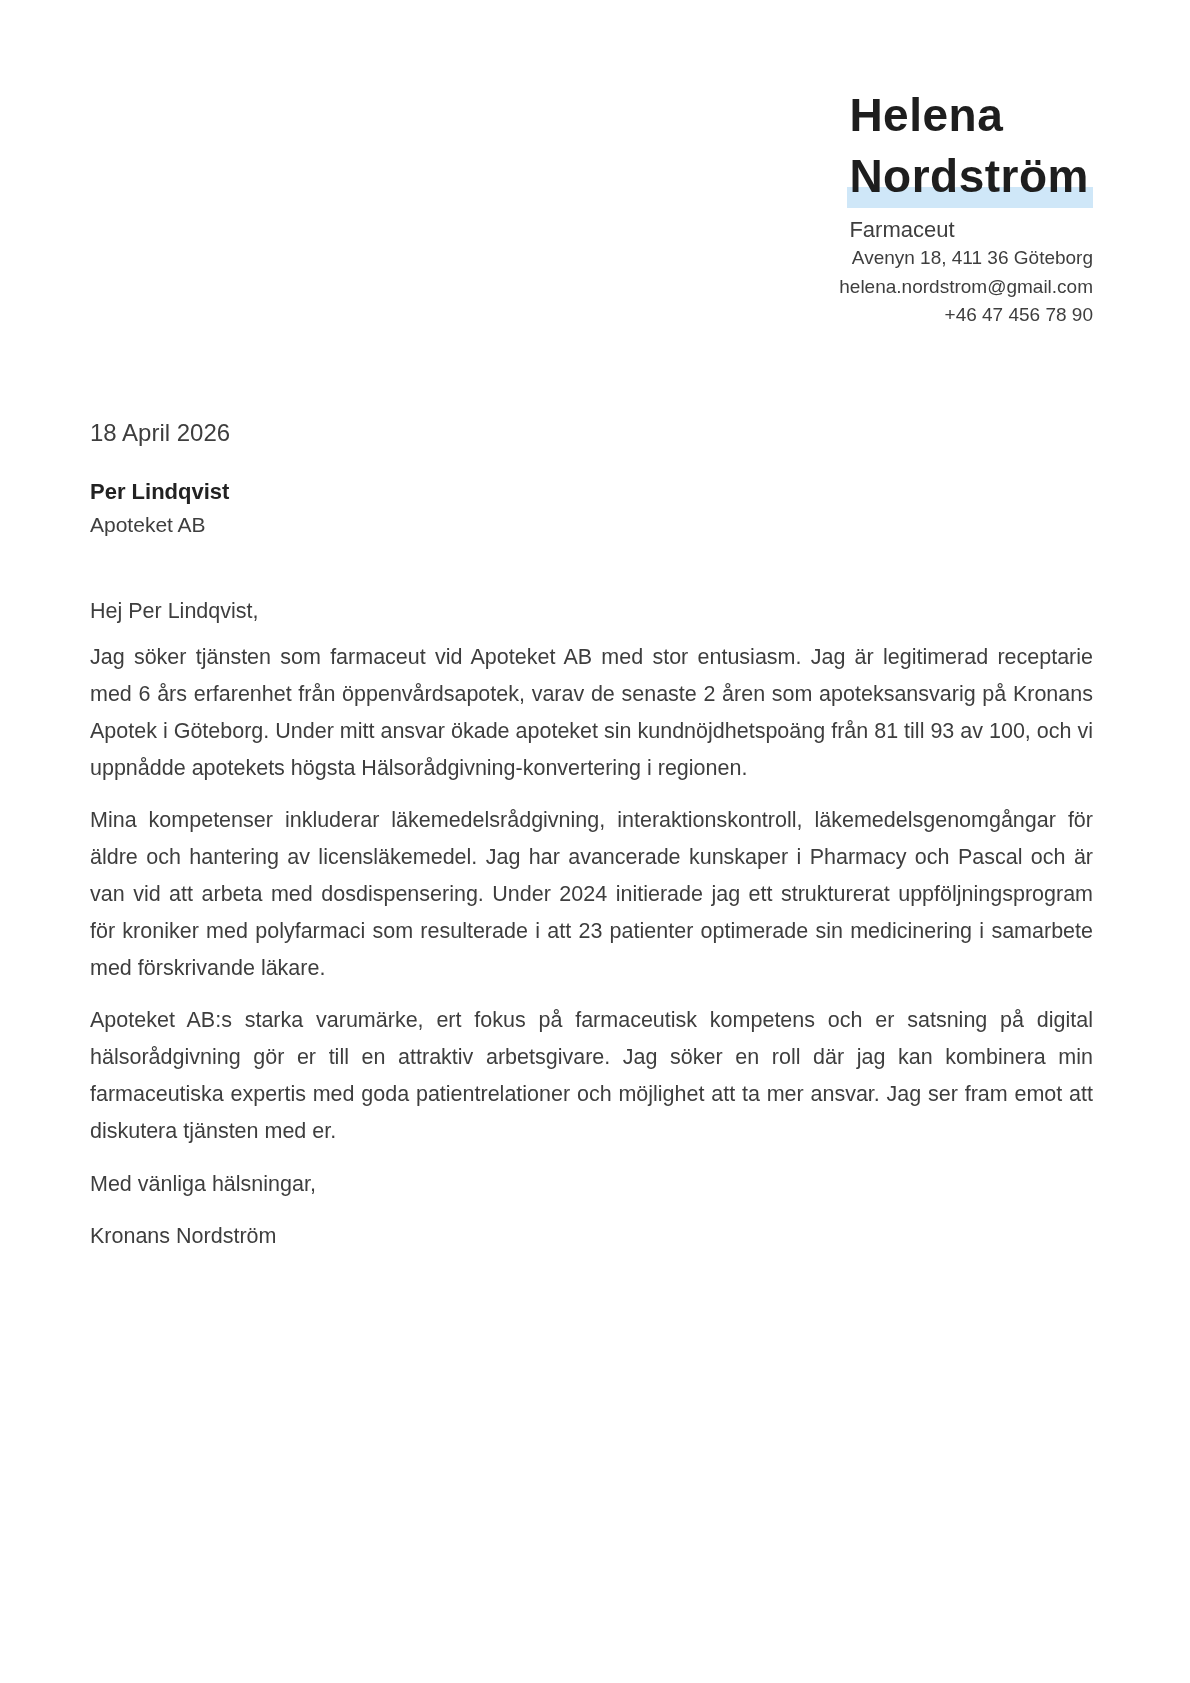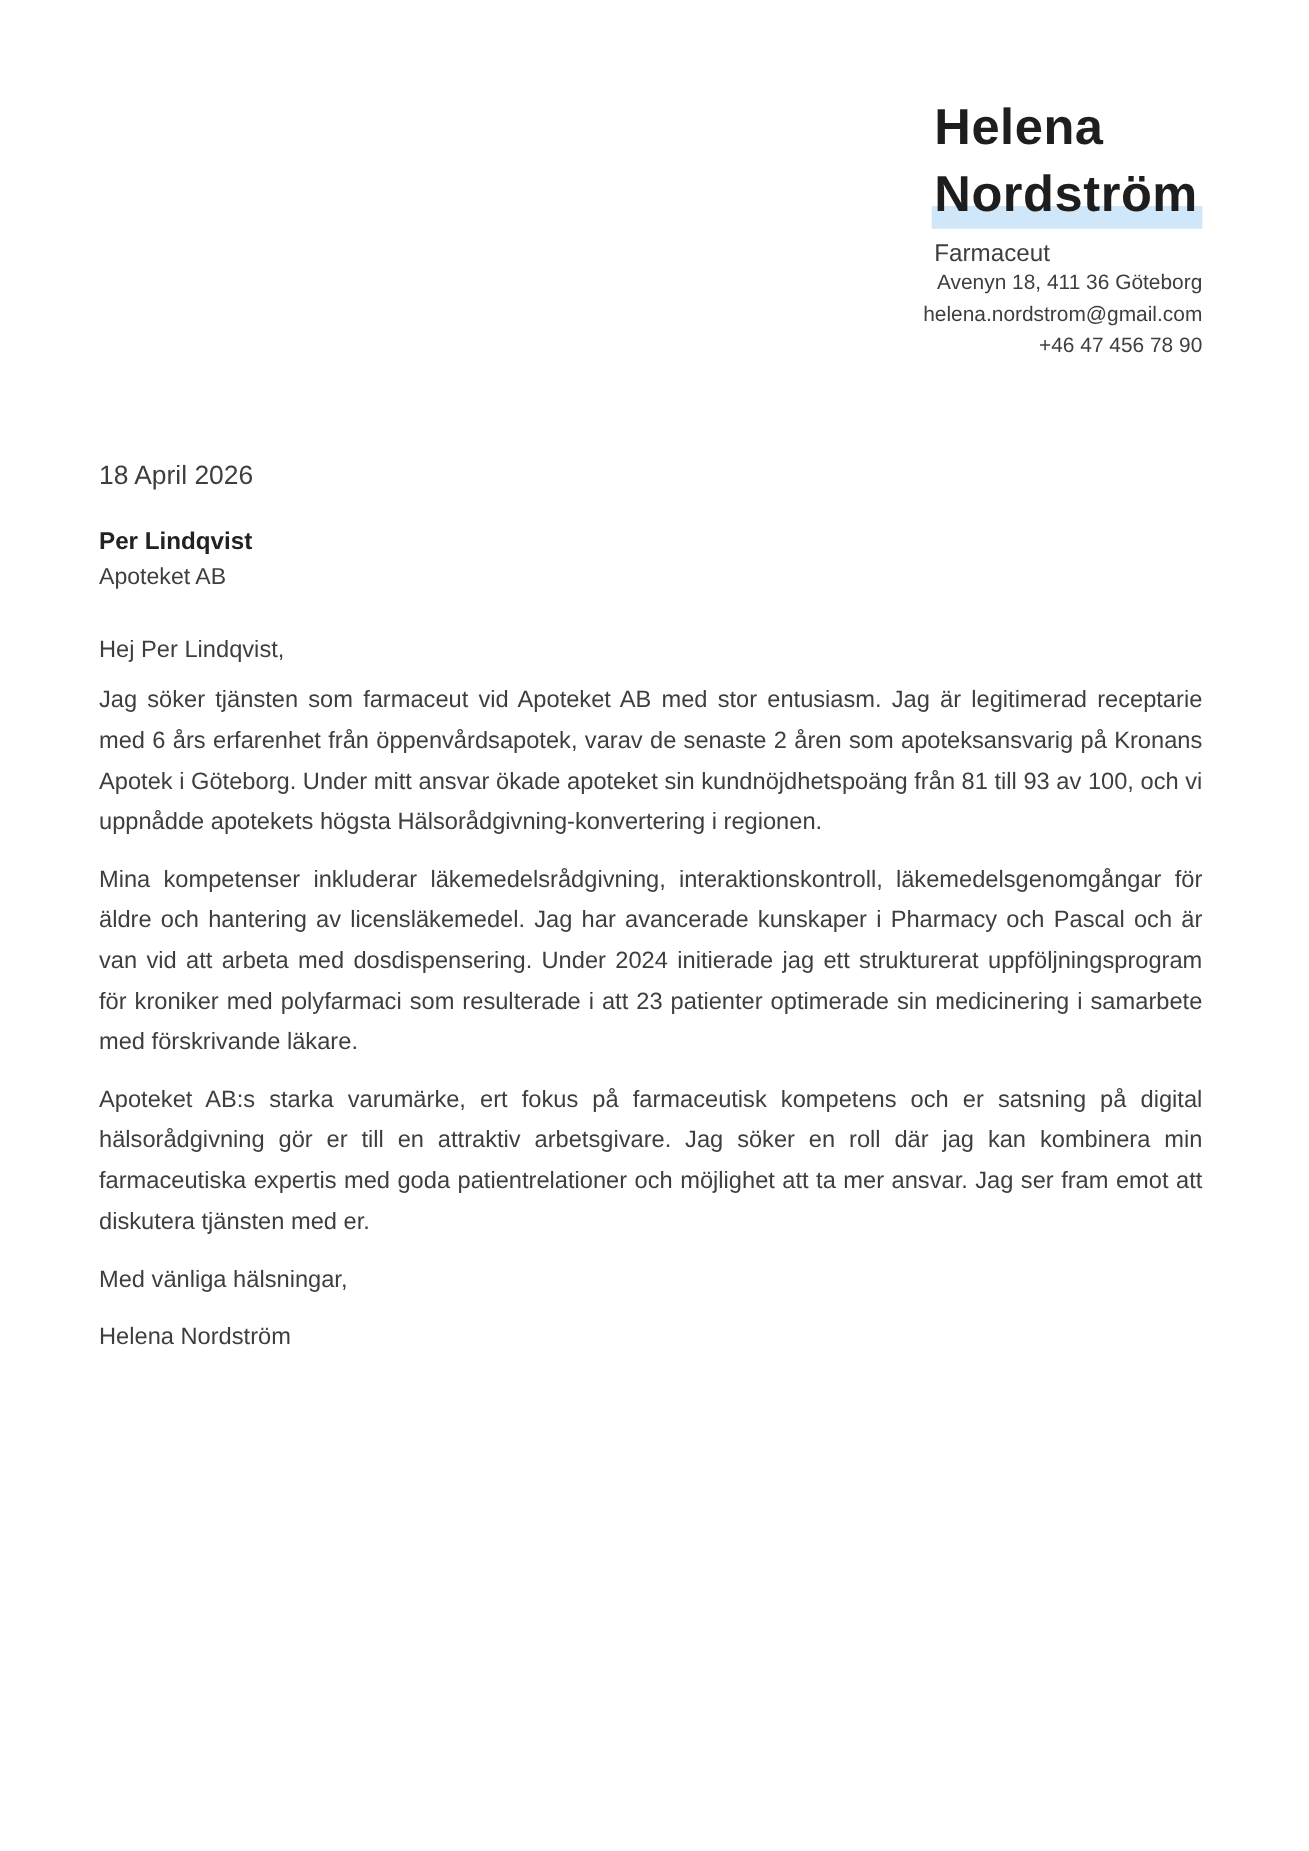--- a/index.html
+++ b/index.html
@@ -65,21 +65,21 @@
     line-height: 31px;
     font-weight: 700;
     color: #222222;
   }
   .recipient-company {
     font-size: 21px;
     line-height: 30px;
     margin-top: 3px;
   }
   .greeting {
-    margin-top: 32px;
+    margin-top: 53px;
     font-size: 21.5px;
     line-height: 37px;
   }
   .body-paragraph {
     margin-top: 9px;
     font-size: 21.5px;
     line-height: 37px;
     text-align: justify;
     text-justify: inter-word;
     margin-bottom: 15px;
@@ -122,15 +122,15 @@
     <div class="recipient-company">Apoteket AB</div>
   </div>
 
   <p class="greeting">Hej Per Lindqvist,</p>
 
   <p class="body-paragraph">Jag söker tjänsten som farmaceut vid Apoteket AB med stor entusiasm. Jag är legitimerad receptarie med 6 års erfarenhet från öppenvårdsapotek, varav de senaste 2 åren som apoteksansvarig på Kronans Apotek i Göteborg. Under mitt ansvar ökade apoteket sin kundnöjdhetspoäng från 81 till 93 av 100, och vi uppnådde apotekets högsta Hälsorådgivning-konvertering i regionen.</p>
   <p class="body-paragraph">Mina kompetenser inkluderar läkemedelsrådgivning, interaktionskontroll, läkemedelsgenomgångar för äldre och hantering av licensläkemedel. Jag har avancerade kunskaper i Pharmacy och Pascal och är van vid att arbeta med dosdispensering. Under 2024 initierade jag ett strukturerat uppföljningsprogram för kroniker med polyfarmaci som resulterade i att 23 patienter optimerade sin medicinering i samarbete med förskrivande läkare.</p>
   <p class="body-paragraph">Apoteket AB:s starka varumärke, ert fokus på farmaceutisk kompetens och er satsning på digital hälsorådgivning gör er till en attraktiv arbetsgivare. Jag söker en roll där jag kan kombinera min farmaceutiska expertis med goda patientrelationer och möjlighet att ta mer ansvar. Jag ser fram emot att diskutera tjänsten med er.</p>
 
   <p class="closing">Med vänliga hälsningar,</p>
-  <p class="signature">Helena Nordström</p>
+  <p class="signature">Kronans Nordström</p>
 
 </div>
 
 </body></html>

